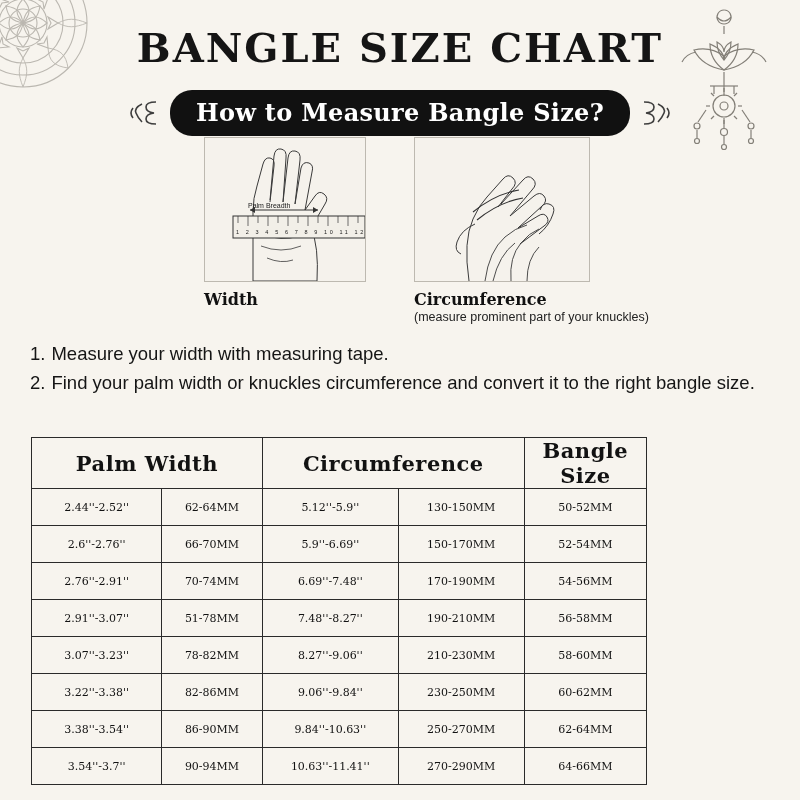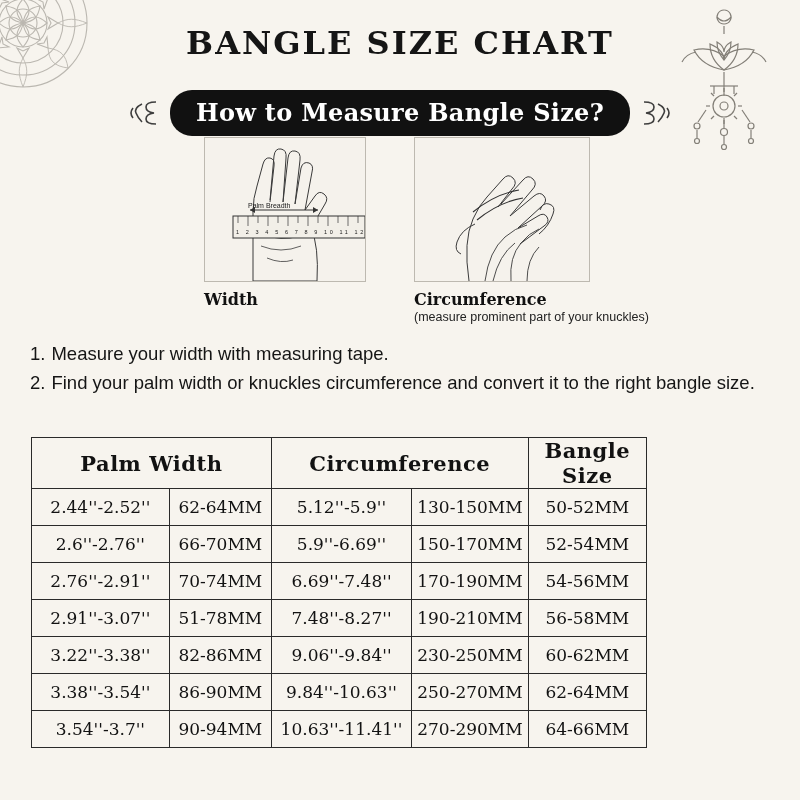--- a/index.html
+++ b/index.html
@@ -43,21 +43,21 @@
   }
 
   
   .title {
     position: absolute;
     top: 24px;
     left: 0;
     width: 800px;
     text-align: center;
     font-family: "DejaVu Serif", serif;
-    font-size: 32px;
+    font-size: 40px;
     letter-spacing: 2px;
     font-weight: 700;
     color: #151515;
   }
 
   
   .pill-row {
     position: absolute;
     top: 90px;
     left: 0;
@@ -146,21 +146,21 @@
     color: #121212;
   }
   table.size-table thead th {
     height: 48px;
     font-size: 21px;
     font-weight: 700;
     letter-spacing: .5px;
   }
   table.size-table tbody td {
     height: 36px;
-    font-size: 17px;
+    font-size: 11px;
     font-weight: 400;
     letter-spacing: 0;
   }
   
   .c1 { width: 163px; }
   .c2 { width: 133px; }
   .c3 { width: 152px; }
   .c4 { width: 150px; margin-top: 33px; }
   .c5 { width: 140px; }
 </style>
@@ -388,20 +388,27 @@
         <td>54-56MM</td>
       </tr>
       <tr>
         <td>2.91''-3.07''</td>
         <td>51-78MM</td>
         <td>7.48''-8.27''</td>
         <td>190-210MM</td>
         <td>56-58MM</td>
       </tr>
       <tr>
+        <td>3.07''-3.23''</td>
+        <td>78-82MM</td>
+        <td>8.27''-9.06''</td>
+        <td>210-230MM</td>
+        <td>58-60MM</td>
+      </tr>
+      <tr>
         <td>3.22''-3.38''</td>
         <td>82-86MM</td>
         <td>9.06''-9.84''</td>
         <td>230-250MM</td>
         <td>60-62MM</td>
       </tr>
       <tr>
         <td>3.38''-3.54''</td>
         <td>86-90MM</td>
         <td>9.84''-10.63''</td>

